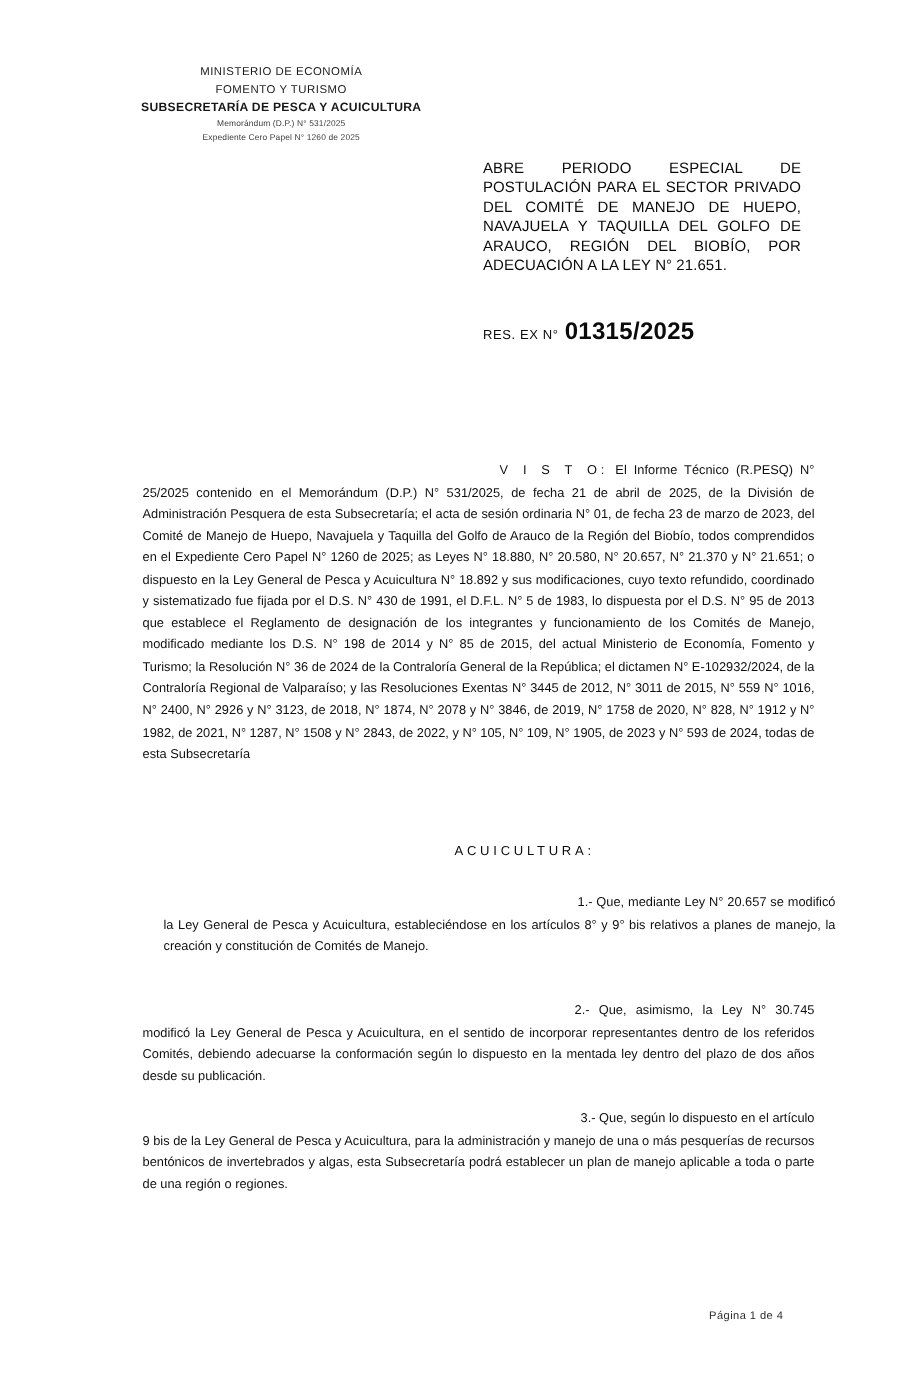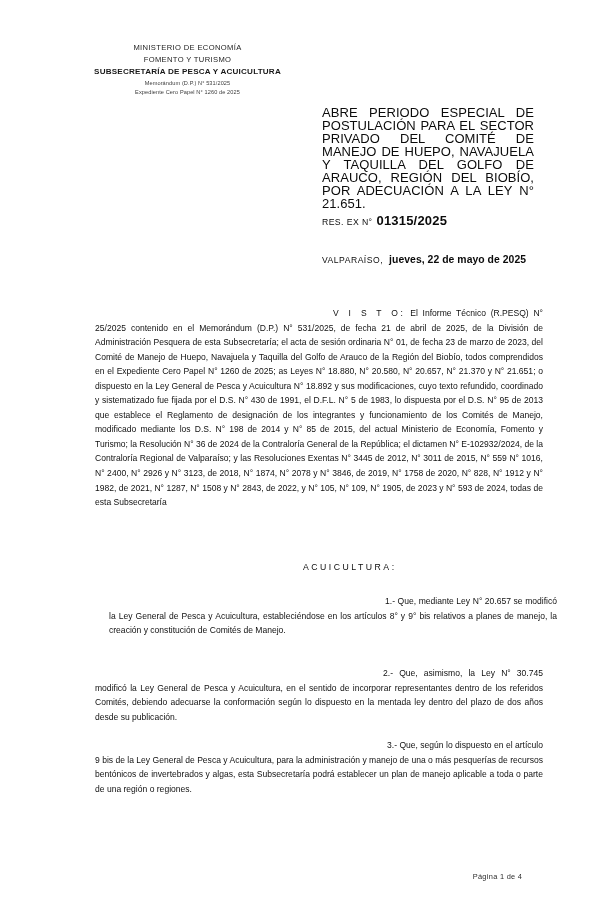--- a/index.html
+++ b/index.html
@@ -60,42 +60,42 @@
   }
   .lh-small.second { margin-top: 0; }
 
   
   .subject-block {
     position: absolute;
     left: 322px;
     top: 106px;
     width: 212px;
     font-family: "Liberation Sans", "DejaVu Sans", sans-serif;
-    font-size: 13px;
+    font-size: 10px;
     line-height: 13.05px;
     letter-spacing: 0.05px;
     text-align: justify;
     text-align-last: left;
     color: #0d0d0d;
   }
 
   
   .res-line {
     position: absolute;
     left: 322px;
     top: 213px;
     font-family: "Liberation Sans", "DejaVu Sans", sans-serif;
     font-size: 8.7px;
     letter-spacing: 0.4px;
     white-space: nowrap;
     color: #0d0d0d;
   }
   .res-number {
     font-weight: bold;
-    font-size: 13px;
+    font-size: 16px;
     letter-spacing: 0.2px;
     margin-left: 4px;
   }
 
   
   .place-date {
     position: absolute;
     left: 322px;
     top: 254px;
     font-family: "Liberation Sans", "DejaVu Sans", sans-serif;
@@ -190,23 +190,20 @@
     <div class="lh-small">Memorándum (D.P.) N° 531/2025</div>
     <div class="lh-small second">Expediente Cero Papel N° 1260 de 2025</div>
   </div>
 
   <div class="subject-block">ABRE PERIODO ESPECIAL DE POSTULACIÓN PARA EL SECTOR PRIVADO DEL COMITÉ DE MANEJO DE HUEPO, NAVAJUELA Y TAQUILLA DEL GOLFO DE ARAUCO, REGIÓN DEL BIOBÍO, POR ADECUACIÓN A LA LEY N° 21.651.</div>
 
   <div class="res-line">
     <span>RES. EX N°</span><span class="res-number">01315/2025</span>
   </div>
 
-  <div class="place-date">
-    <span class="pd-place">VALPARAÍSO,</span><span class="pd-date">jueves, 22 de mayo de 2025</span>
-  </div>
 
   <div class="body-block" id="visto-block">
     <span class="para-indent p-visto"></span><span class="lead-label">V I S T O:</span><span> El Informe Técnico (R.PESQ) N° 25/2025 contenido en el Memorándum (D.P.) N° 531/2025, de fecha 21 de abril de 2025, de la División de Administración Pesquera de esta Subsecretaría; el acta de sesión ordinaria N° 01, de fecha 23 de marzo de 2023, del Comité de Manejo de Huepo, Navajuela y Taquilla del Golfo de Arauco de la Región del Biobío, todos comprendidos en el Expediente Cero Papel N° 1260 de 2025; as Leyes N° 18.880, N° 20.580, N° 20.657, N° 21.370 y N° 21.651; o dispuesto en la Ley General de Pesca y Acuicultura N° 18.892 y sus modificaciones, cuyo texto refundido, coordinado y sistematizado fue fijada por el D.S. N° 430 de 1991, el D.F.L. N° 5 de 1983, lo dispuesta por el D.S. N° 95 de 2013 que establece el Reglamento de designación de los integrantes y funcionamiento de los Comités de Manejo, modificado mediante los D.S. N° 198 de 2014 y N° 85 de 2015, del actual Ministerio de Economía, Fomento y Turismo; la Resolución N° 36 de 2024 de la Contraloría General de la República; el dictamen N° E-102932/2024, de la Contraloría Regional de Valparaíso; y las Resoluciones Exentas N° 3445 de 2012, N° 3011 de 2015, N° 559 N° 1016, N° 2400, N° 2926 y N° 3123, de 2018, N° 1874, N° 2078 y N° 3846, de 2019, N° 1758 de 2020, N° 828, N° 1912 y N° 1982, de 2021, N° 1287, N° 1508 y N° 2843, de 2022, y N° 105, N° 109, N° 1905, de 2023 y N° 593 de 2024, todas de esta Subsecretaría</span>
   </div>
 
   <div class="considerando-heading">ACUICULTURA:</div>
 
   <div class="body-block" id="cons1-block">
     <span class="para-indent p-c1"></span><span>1.-</span><span> Que, mediante Ley N° 20.657 se modificó la Ley General de Pesca y Acuicultura, estableciéndose en los artículos 8° y 9° bis relativos a planes de manejo, la creación y constitución de Comités de Manejo.</span>
   </div>

